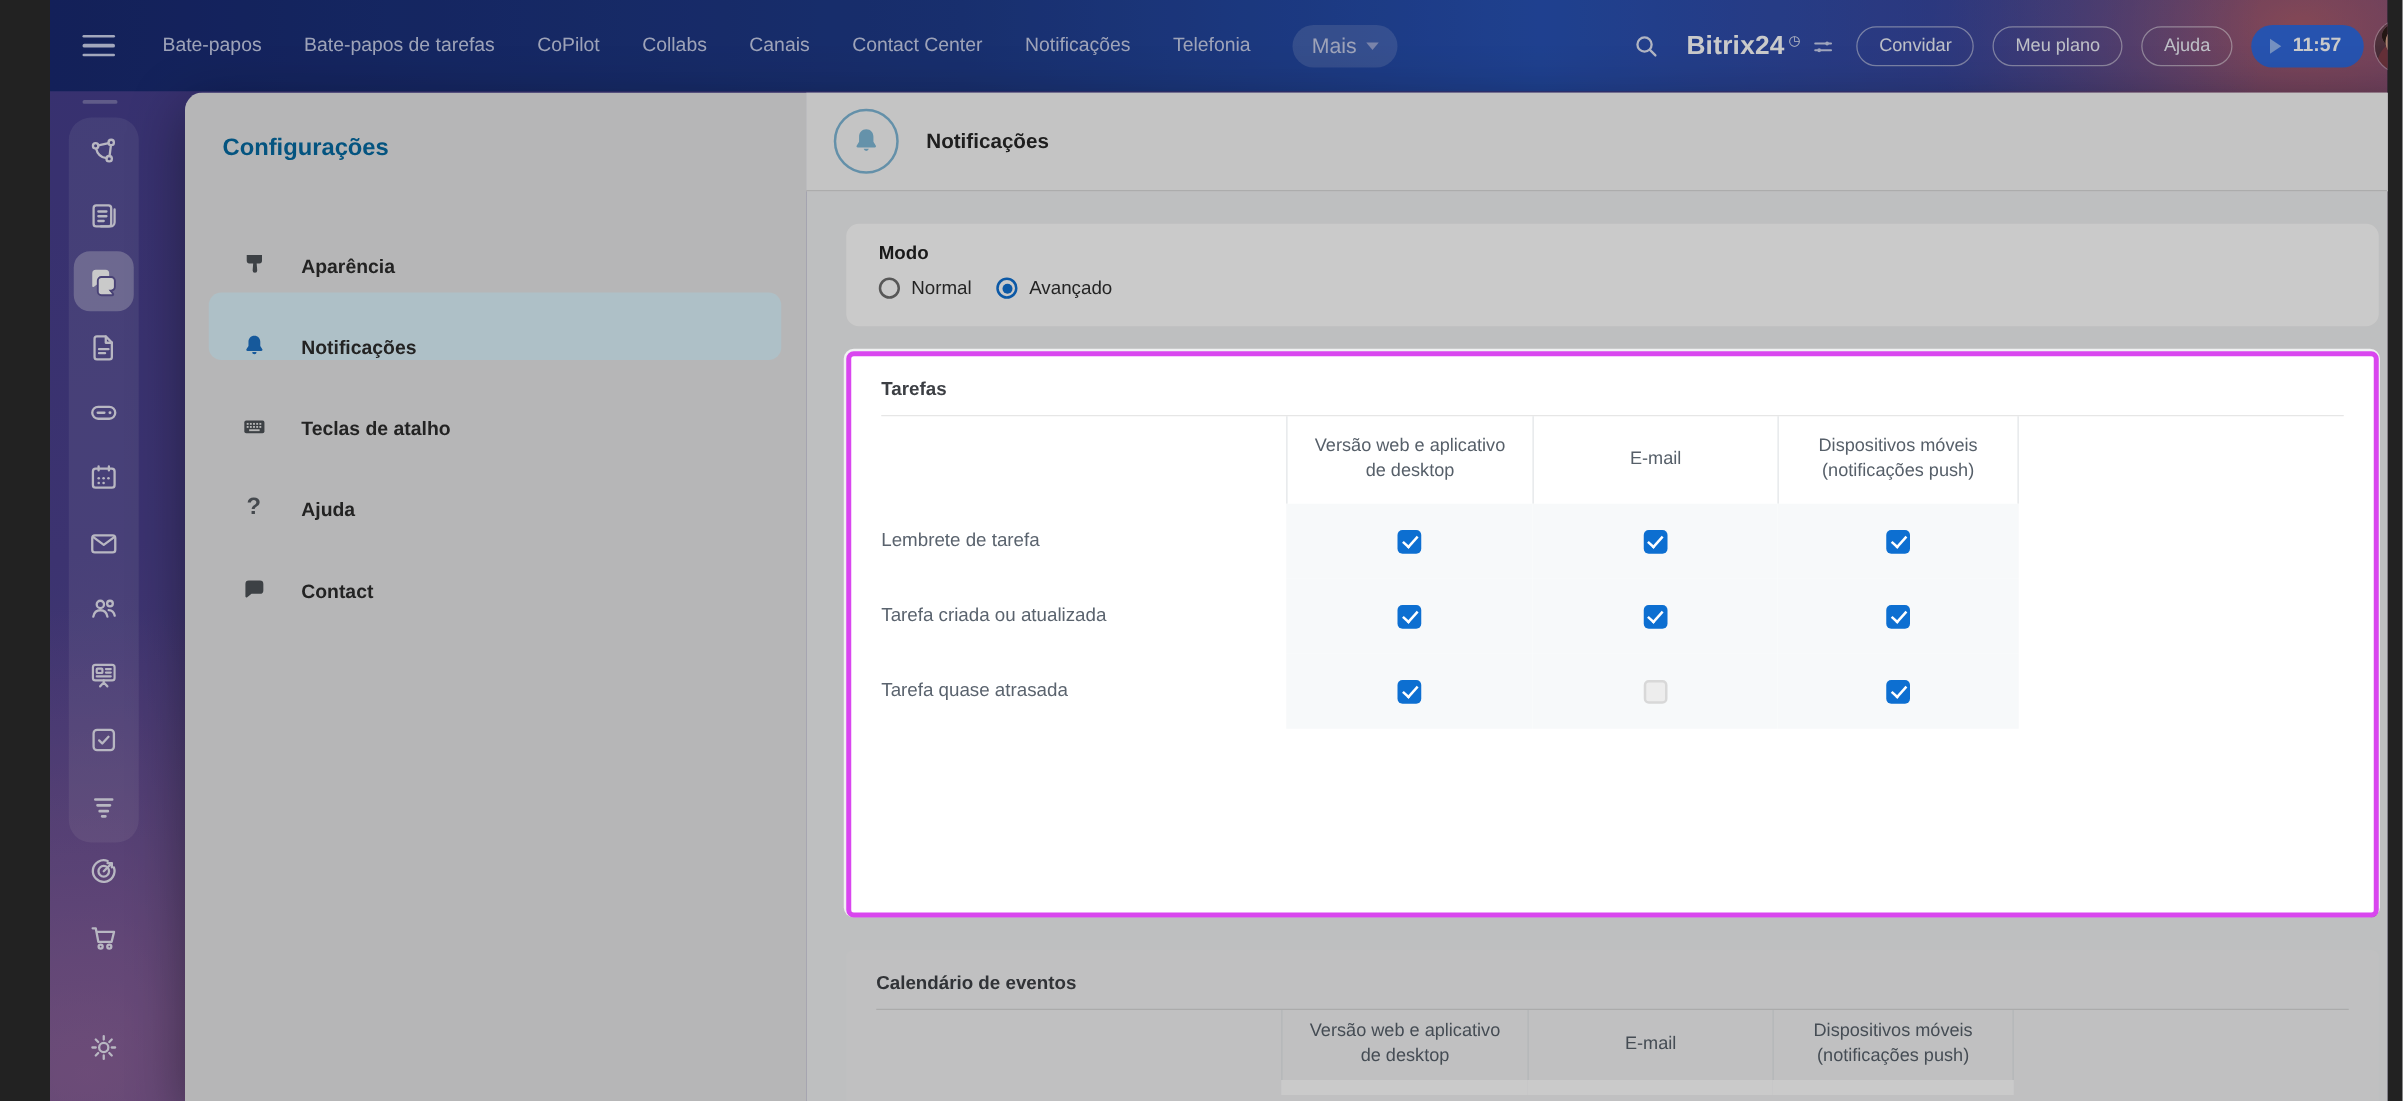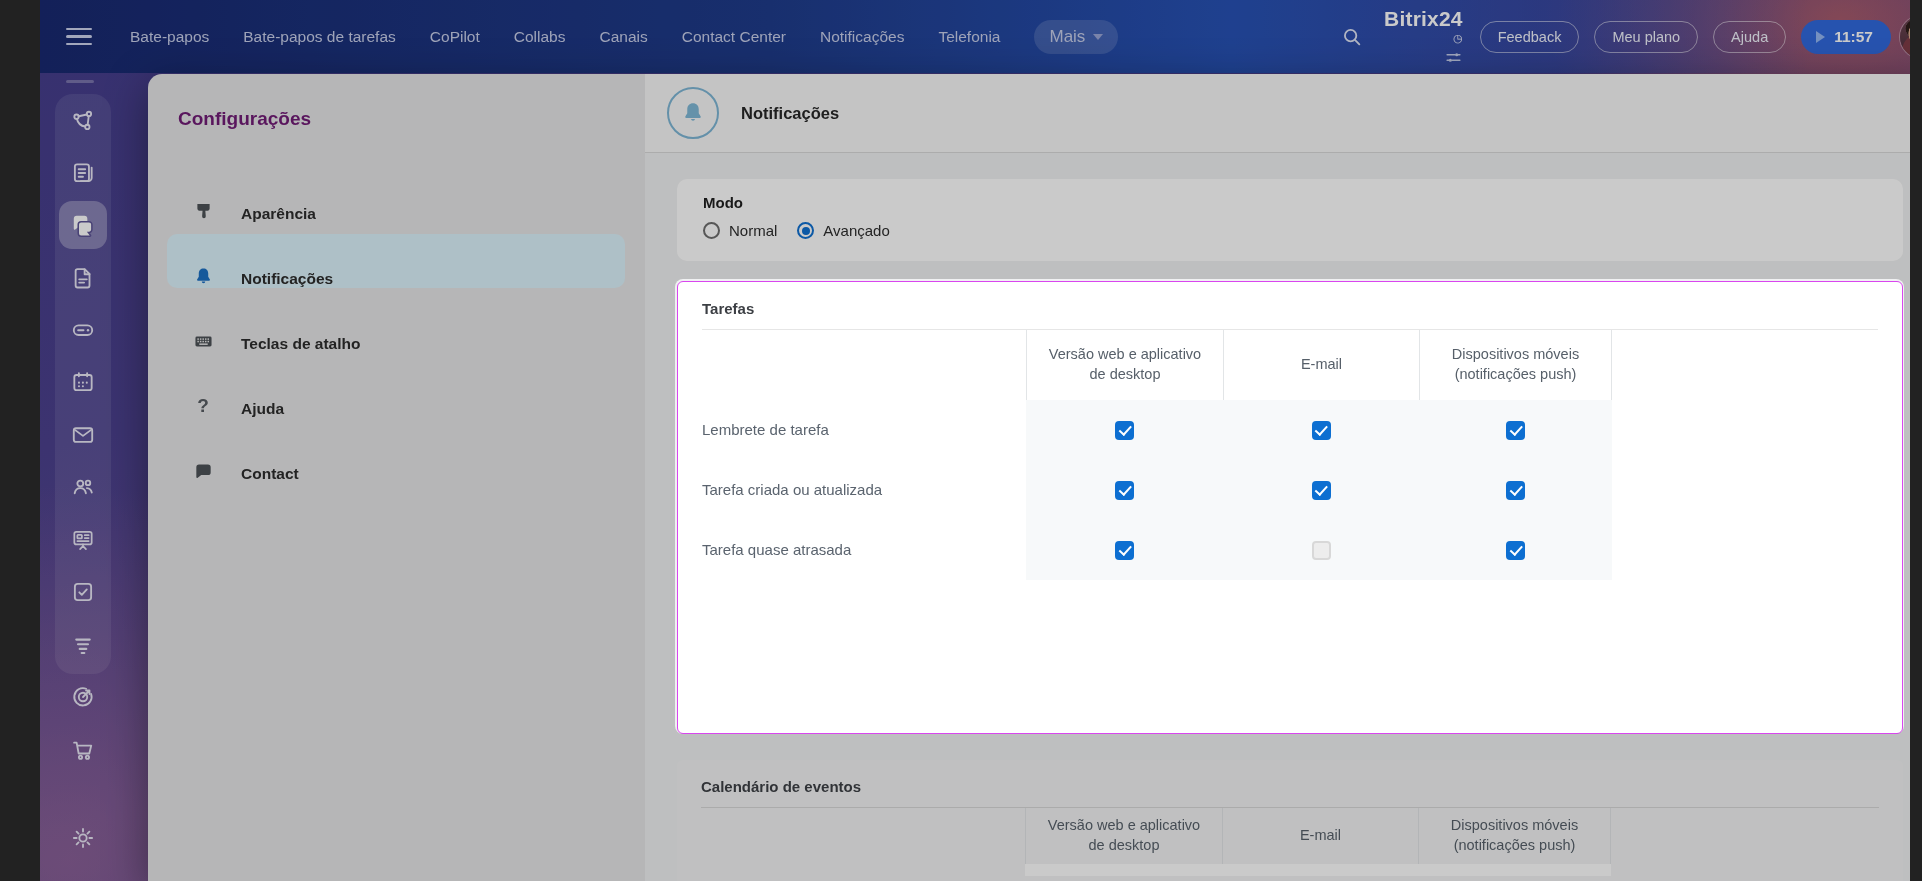--- a/index.html
+++ b/index.html
@@ -24,21 +24,21 @@
   }
   .hamburger { width:26px; height:18px; margin-left:26px; display:flex; flex-direction:column; justify-content:space-between; cursor:pointer; flex:none; }
   .hamburger i { display:block; height:2.4px; border-radius:2px; background:#ccd3ee; }
   .topnav { display:flex; align-items:center; gap:34px; margin-left:38px; white-space:nowrap; }
   .nav-item { color:#c7cee9; font-size:15.5px; cursor:pointer; }
   .more-btn { display:inline-flex; align-items:center; gap:8px; color:#c7cee9; font-size:17px;
     background:rgba(255,255,255,.14); border-radius:17px; padding:7px 15px; cursor:pointer; }
   .chev { width:0; height:0; border-left:5px solid transparent; border-right:5px solid transparent; border-top:6px solid #9aa6d6; }
   .top-right { display:flex; align-items:center; margin-left:auto; margin-right:20px; gap:15px; white-space:nowrap; }
   .search-ic { width:22px; height:22px; cursor:pointer; color:#dfe4f5; }
-  .brand { display:flex; align-items:flex-end; color:#fff; cursor:default; margin:0 2px 0 6px;flex-direction:column; }
+  .brand { display:flex; align-items:flex-start; color:#fff; cursor:default; margin:0 2px 0 6px; }
   .brand b { font-size:21px; letter-spacing:.2px; }
   .brand .clock { font-size:11px; margin:1px 0 0 3px; color:#e6eaf8; }
   .sliders-ic { width:19px; height:19px; margin-left:9px; margin-top:3px; color:#c9d1ee; cursor:pointer; }
   .pill { border:1.5px solid rgba(255,255,255,.5); color:#f0f2fb; border-radius:18px; padding:7px 17px; font-size:14.5px; cursor:pointer; background:transparent; }
   .timer { display:flex; align-items:center; gap:9px; background:var(--timer-bg,#2f68dd); border-radius:19px; padding:8px 18px 8px 15px; color:#fff; font-weight:700; font-size:15.5px; cursor:pointer; }
   .play { width:0; height:0; border-top:6px solid transparent; border-bottom:6px solid transparent; border-left:9px solid #93b6f2; }
   .avatar { width:42px; height:42px; border-radius:50%; margin-left:-6px; cursor:pointer; flex:none;
     background:
       radial-gradient(circle at 50% 42%, #d9a98c 0 38%, rgba(217,169,140,0) 40%),
       radial-gradient(ellipse 60% 42% at 50% 30%, #2c1b18 0 60%, rgba(44,27,24,0) 62%),
@@ -52,21 +52,21 @@
   .rail-handle { position:absolute; left:26px; top:7px; width:28px; height:3px; border-radius:2px; background:rgba(255,255,255,.28); }
   .rail-box { position:absolute; left:15px; top:21px; width:56px; height:580px; border-radius:18px; background:rgba(255,255,255,.09); }
   .rail-ic { position:absolute; left:19px; width:48px; height:48px; display:flex; align-items:center; justify-content:center; color:#e9e7f5; cursor:pointer; }
   .rail-ic svg { width:26px; height:26px; }
   .rail-ic.active { background:rgba(255,255,255,.3); border-radius:13px; }
 
   
   .modal { position:absolute; left:108px; top:74px; width:1790px; height:807px; z-index:10; display:flex;
     border-radius:14px 14px 0 0; box-shadow:0 12px 44px rgba(0,0,0,.4); overflow:hidden; }
   .settings-panel { width:497px; flex:none; background:#e6e6e7; position:relative; }
-  .sp-title { position:absolute; left:30px; top:34px; font-size:19px; font-weight:700; color:#701a75; }
+  .sp-title { position:absolute; left:30px; top:34px; font-size:19px; font-weight:700; color:#0369a1; }
   .sp-items { position:absolute; left:19px; top:95px; width:458px; display:flex; flex-direction:column; gap:11px; }
   .sp-item { height:54px; display:flex; align-items:flex-end; border-radius:10px; padding-left:24px; cursor:pointer; }
   .sp-item.active { background:var(--selected-bg,#dcf2fb); }
   .sp-item .ic { width:24px; height:24px; display:flex; align-items:center; justify-content:center; color:#4c5156; flex:none; }
   .sp-item .ic svg { width:21px; height:21px; }
   .sp-item .ic .q { font-size:19px; font-weight:700; color:#565b61; }
   .sp-item .lbl { margin-left:26px; font-size:15.5px; font-weight:600; color:#2b2b2b; }
 
   .content { flex:1; background:#f0f1f2; position:relative; display:flex; flex-direction:column; }
   .content-header { height:79px; flex:none; background:#f8f8f8; border-bottom:1px solid #d9d9d9; display:flex; align-items:center; }
@@ -78,21 +78,21 @@
   .card { background:#fff; border-radius:10px; }
   .mode-card { height:82px; padding:15px 0 0 26px; margin-bottom:20px; }
   .mode-title { font-size:15px; font-weight:700; color:#1e1e1e; }
   .mode-opts { display:flex; align-items:center; gap:20px; margin-top:11px;text-align:right; }
   .opt { display:flex; align-items:center; gap:9px; cursor:pointer; font-size:15px; color:#2c2c2c; }
   .radio { width:17px; height:17px; border-radius:50%; border:2px solid #6d6d6d; background:#fff; position:relative; flex:none; }
   .radio.sel { border-color:var(--accent,#0d6fd1); }
   .radio.sel::after { content:""; position:absolute; left:2.5px; top:2.5px; width:8px; height:8px; border-radius:50%; background:var(--accent,#0d6fd1); }
 
   .section-card { border-radius:6px; position:relative; }
-  .tasks-card { height:453px; border:1px solid #d946ef; margin-bottom:26px; padding:18px 24px 0 24px; }
+  .tasks-card { height:453px; border:4px solid #d946ef; margin-bottom:26px; padding:18px 24px 0 24px; }
   .cal-card { height:150px; background:#f2f3f4; padding:18px 24px 0 24px; }
   .sec-title { font-size:15px; font-weight:700; color:#3c3f44; }
   .sec-divider { height:1px; background:#e6e6e6; margin-top:12px; }
   .cal-card .sec-divider { background:#d8d8d8; }
 
   .thead { display:flex; }
   .tasks-card .thead { height:70px; }
   .cal-card .thead { height:56px; }
   .th-label { width:324px; flex:none; }
   .th-cell { flex:none; display:flex; align-items:center; justify-content:center; text-align:center;
@@ -152,21 +152,21 @@
       <div class="brand">
         <b>Bitrix24</b>
         <span class="clock">◷</span>
         <svg class="sliders-ic" viewBox="0 0 24 24" fill="none" stroke="currentColor" stroke-width="2" stroke-linecap="round">
             <path d="M4 8.5h10M18 8.5h2M4 15.5h2M10 15.5h10"></path>
             <circle cx="16" cy="8.5" r="2" fill="currentColor" stroke="none"></circle>
             <circle cx="8" cy="15.5" r="2" fill="currentColor" stroke="none"></circle>
           </svg>
       </div>
       <span id="top-pills" style="display:flex;gap:15px;">
-          <button class="pill">Feedback</button>
+          <button class="pill">Convidar</button>
           <button class="pill">Meu plano</button>
           <button class="pill">Ajuda</button>
         </span>
       <div class="timer">
         <span class="play"></span>
         <span>11:57</span>
       </div>
       <div class="avatar"></div>
     </div>
   </header>

